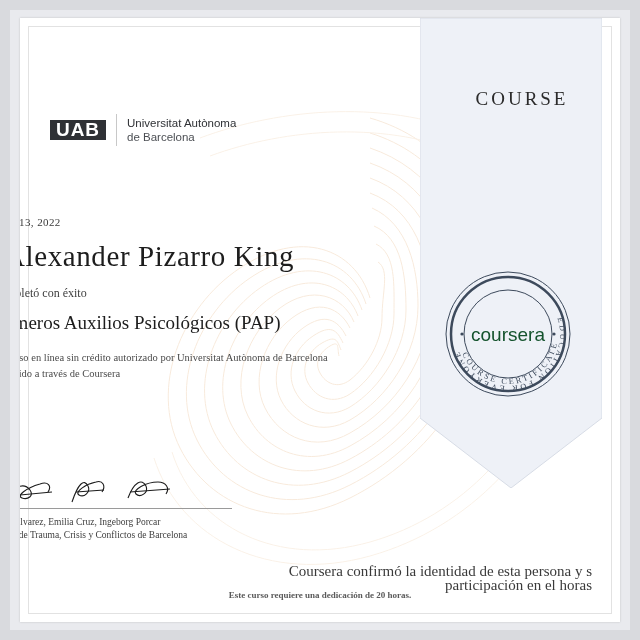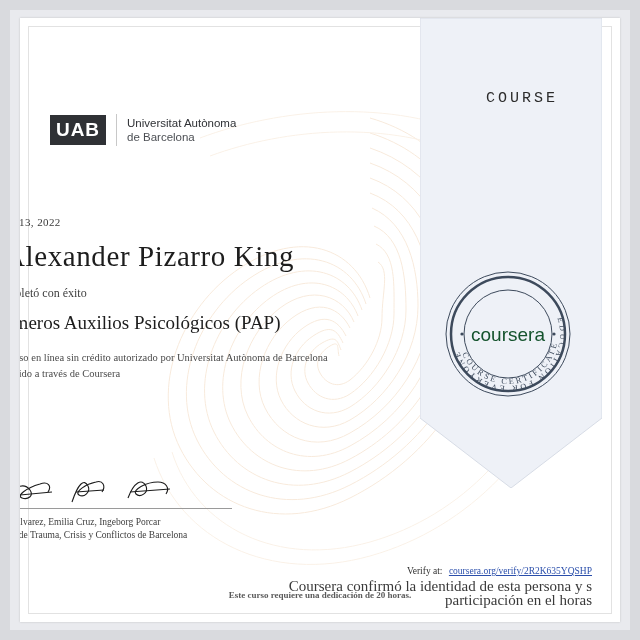--- a/index.html
+++ b/index.html
@@ -72,37 +72,37 @@
     pointer-events: none;
   }
 
   .ribbon-label {
     position: absolute;
     right: 18px;
     top: 70px;
     width: 160px;
     text-align: center;
     letter-spacing: 3px;
-    font-size: 15px;
+    font-size: 19px;
     color: #2b2b2b;
     line-height: 22px;
-    font-family: Liberation Mono, monospace;
+    font-family: Liberation Serif, serif;
   }
 
   
   .uab-logo {
     position: absolute;
     left: 30px;
     top: 96px;
     display: flex;
     align-items: center;
   }
   .uab-mark {
     width: 56px;
-    height: 30px;
+    height: 20px;
     background: #2f3135;
     color: #ffffff;
     font-family: "Liberation Sans", sans-serif;
     font-weight: bold;
     font-size: 19px;
     letter-spacing: 1px;
     display: flex;
     align-items: center;
     justify-content: center;
   }
@@ -341,24 +341,20 @@
         <text font-family="Liberation Serif, serif" font-size="8.2" letter-spacing="2.4" fill="#3d4a5c">
           <textPath href="#arcBottom" startOffset="13%">COURSE CERTIFICATE</textPath>
         </text>
         <circle cx="18" cy="64" r="1.6" fill="#3d4a5c"></circle>
         <circle cx="110" cy="64" r="1.6" fill="#3d4a5c"></circle>
       </svg>
       <div class="seal-wordmark">coursera</div>
     </div>
 
     <div class="verify">
-      <div>
-        <span>Verify at:</span>
-        <a class="verify-link" href="#">coursera.org/verify/2R2K635YQSHP</a>
-      </div>
       <div class="verify-note">
         <div>Coursera confirmó la identidad de esta persona y s</div>
         <div>participación en el horas</div>
       </div>
     </div>
 
     <div class="footnote">Este curso requiere una dedicación de 20 horas.</div>
 
   </div>
 </div>

